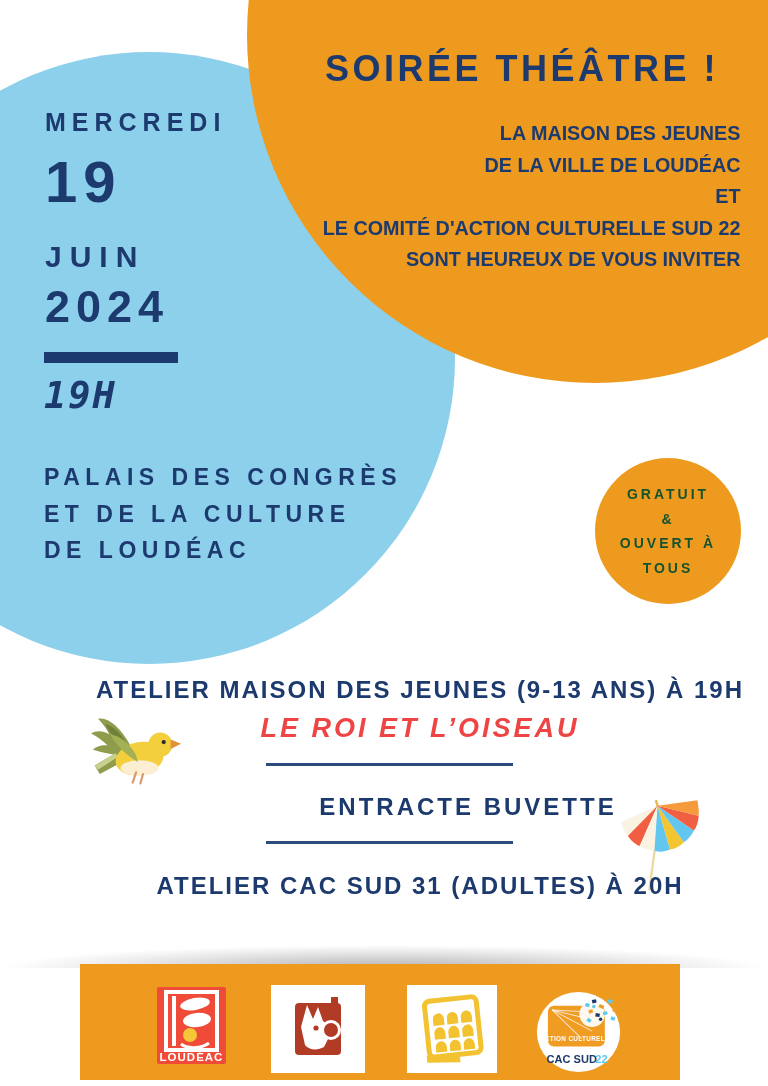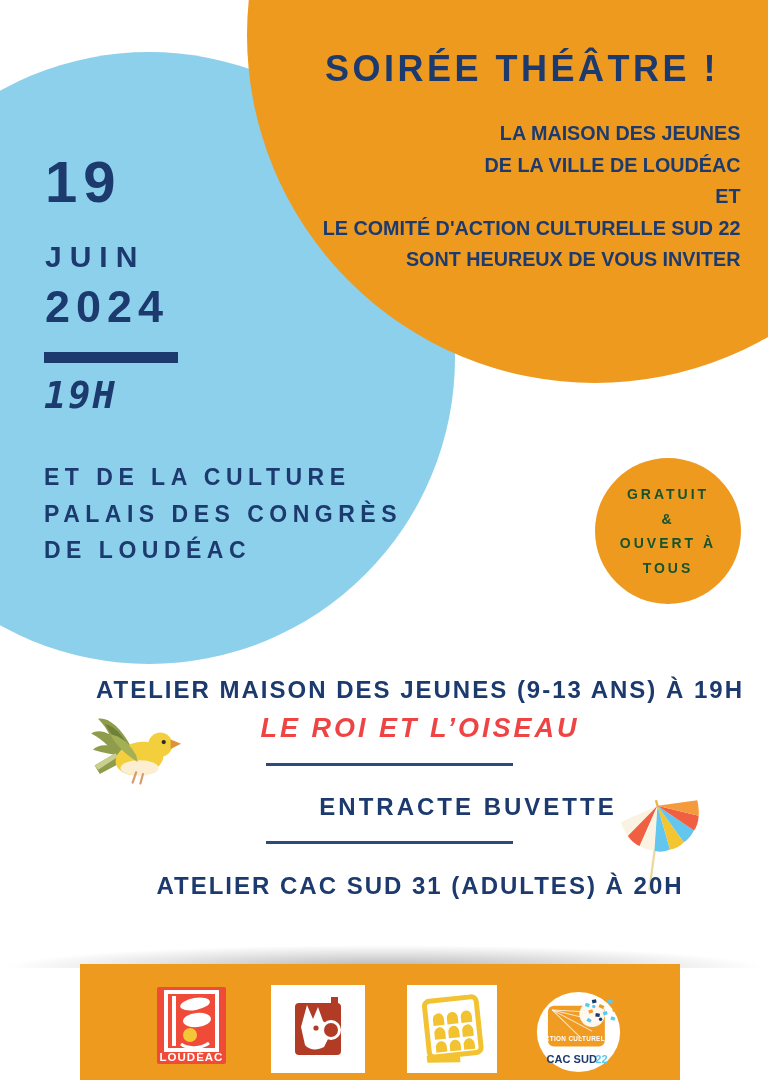--- a/index.html
+++ b/index.html
@@ -64,28 +64,29 @@
   svg text{font-family:"Liberation Sans",sans-serif;}
 </style>
 </head>
 <body>
 
 <div class="page">
 
   <div class="circle blue-circle abs"></div>
   <div class="circle orange-circle abs"></div>
 
+  <div class="abs navy weekday">MERCREDI</div>
   <div class="abs navy day">19</div>
   <div class="abs navy month">JUIN</div>
   <div class="abs navy year">2024</div>
   <div class="abs date-rule"></div>
   <div class="abs navy time">19H</div>
   <div class="abs navy venue">
+    <div>PALAIS DES CONGRÈS</div>
     <div>ET DE LA CULTURE</div>
-    <div>PALAIS DES CONGRÈS</div>
     <div>DE LOUDÉAC</div>
   </div>
 
   <div class="abs navy title">SOIRÉE THÉÂTRE !</div>
   <div class="abs navy invite">
     <div>LA MAISON DES JEUNES</div>
     <div>DE LA VILLE DE LOUDÉAC</div>
     <div>ET</div>
     <div>LE COMITÉ D'ACTION CULTURELLE SUD 22</div>
     <div>SONT HEUREUX DE VOUS INVITER</div>

